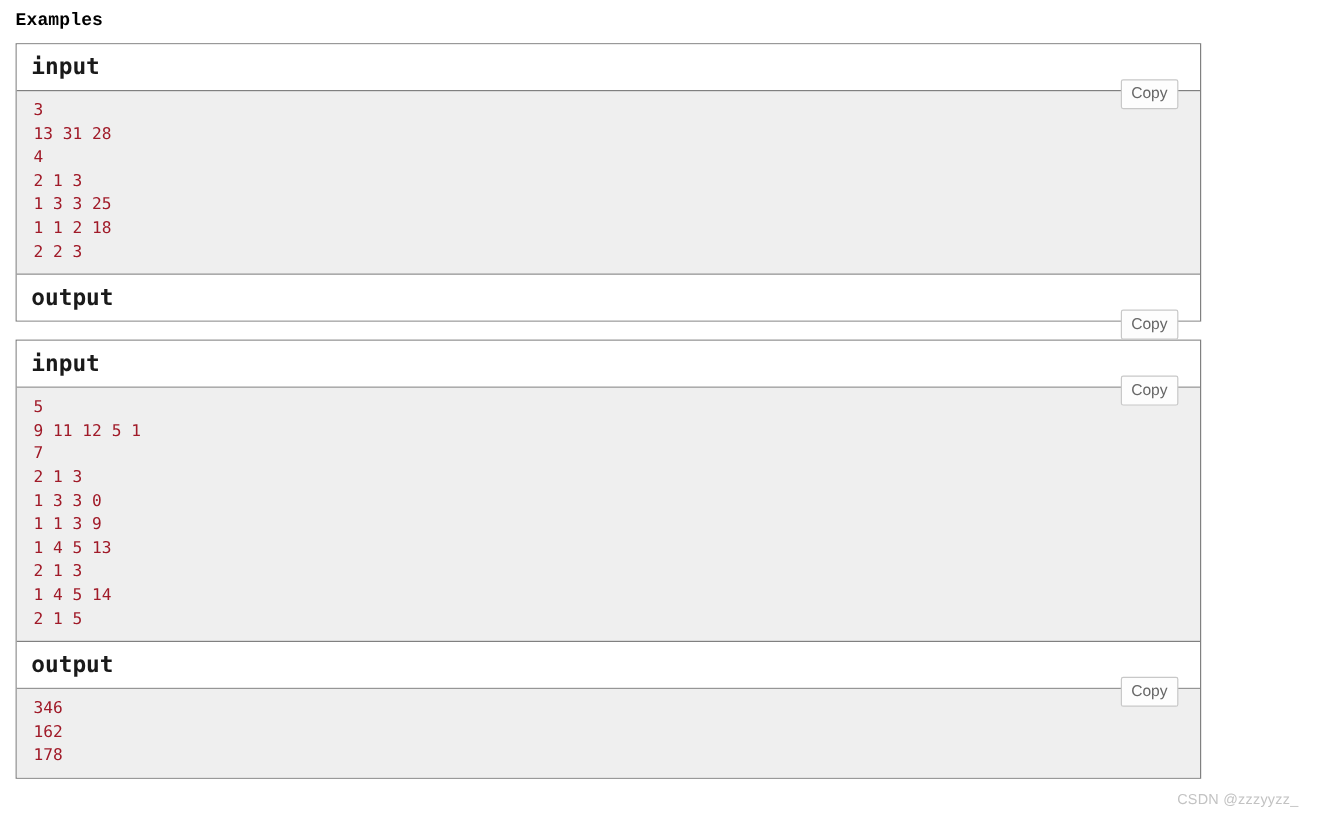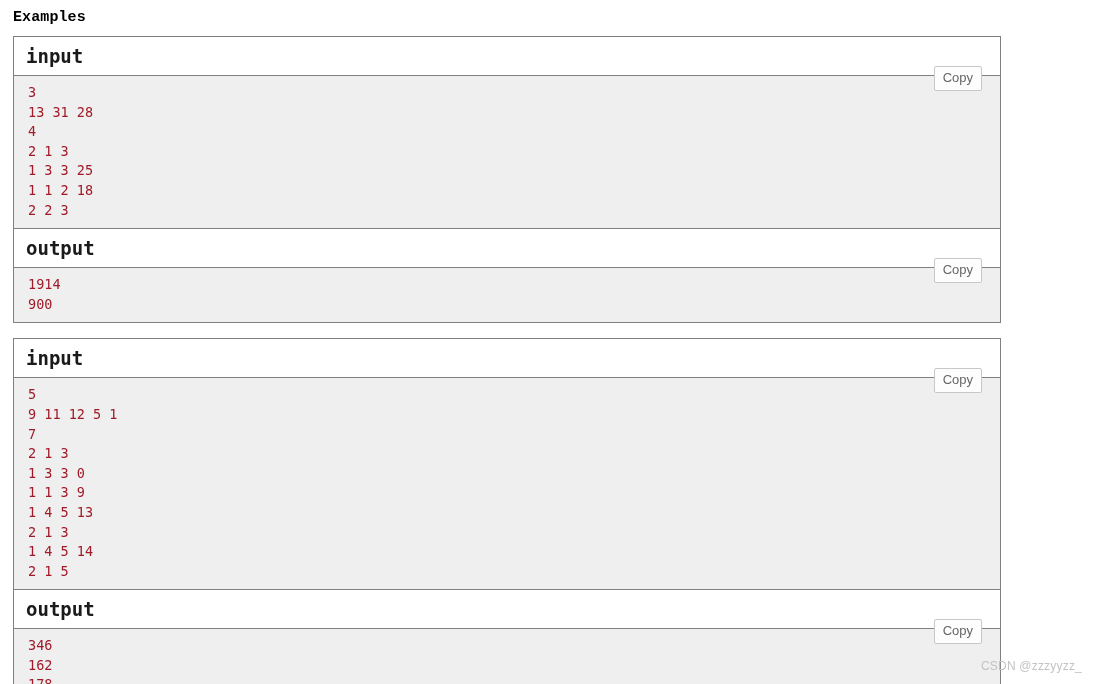--- a/index.html
+++ b/index.html
@@ -140,22 +140,20 @@
 1 3 3 25
 1 1 2 18
 2 2 3</pre>
       </div>
 
       <div class="io-block">
         <div class="io-header">
           <span class="io-title">output</span>
           <button class="copy-btn">Copy</button>
         </div>
-        <pre class="io-pre last">1914
-900</pre>
       </div>
 
     </div>
 
     <div class="sample-test">
 
       <div class="io-block">
         <div class="io-header">
           <span class="io-title">input</span>
           <button class="copy-btn">Copy</button>

